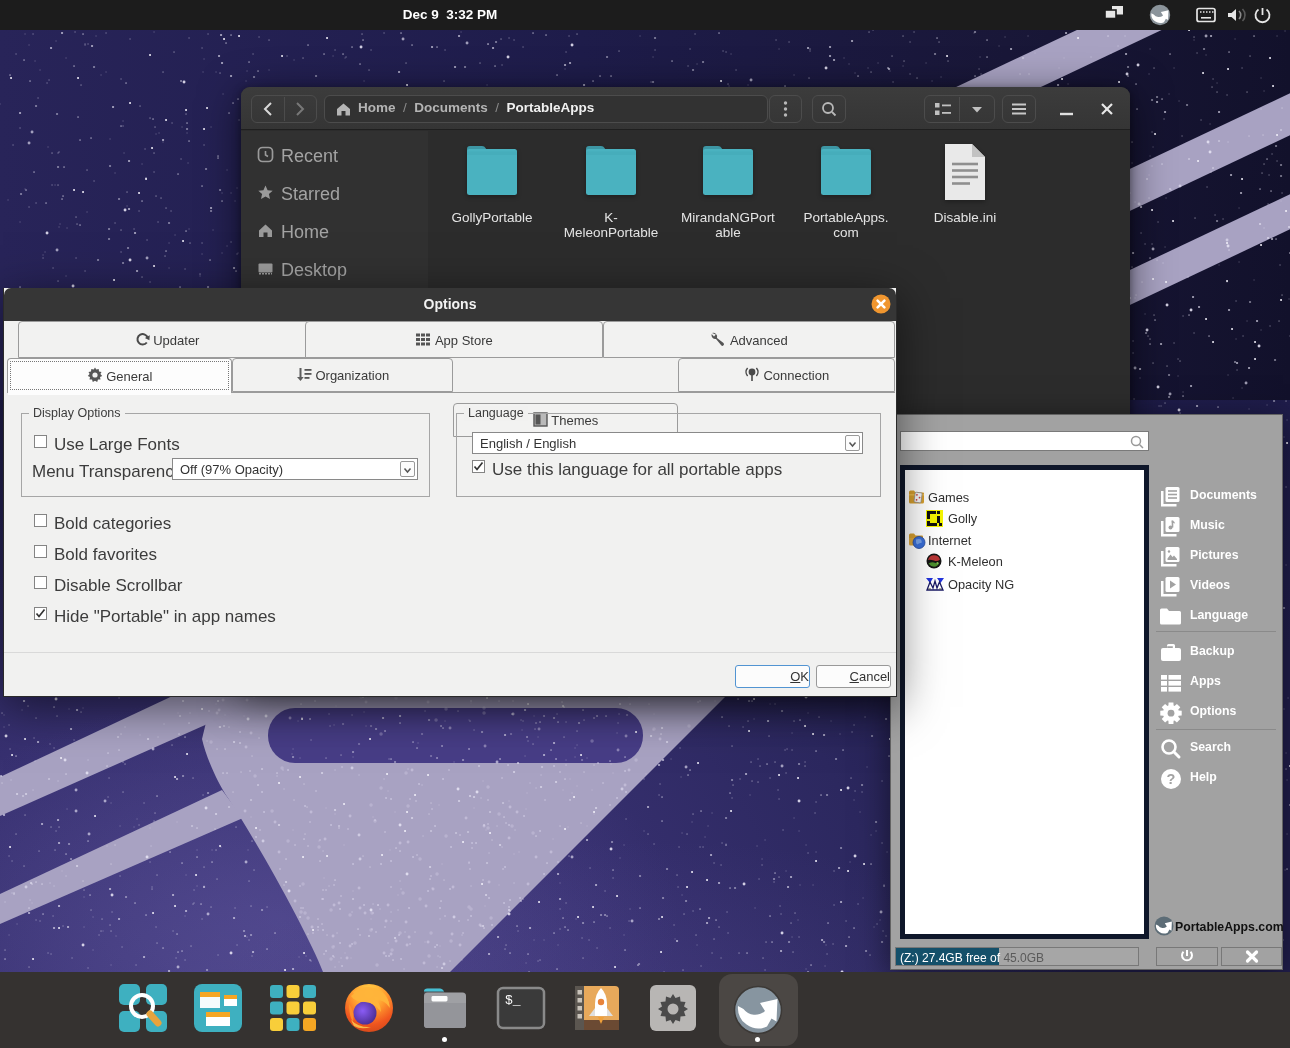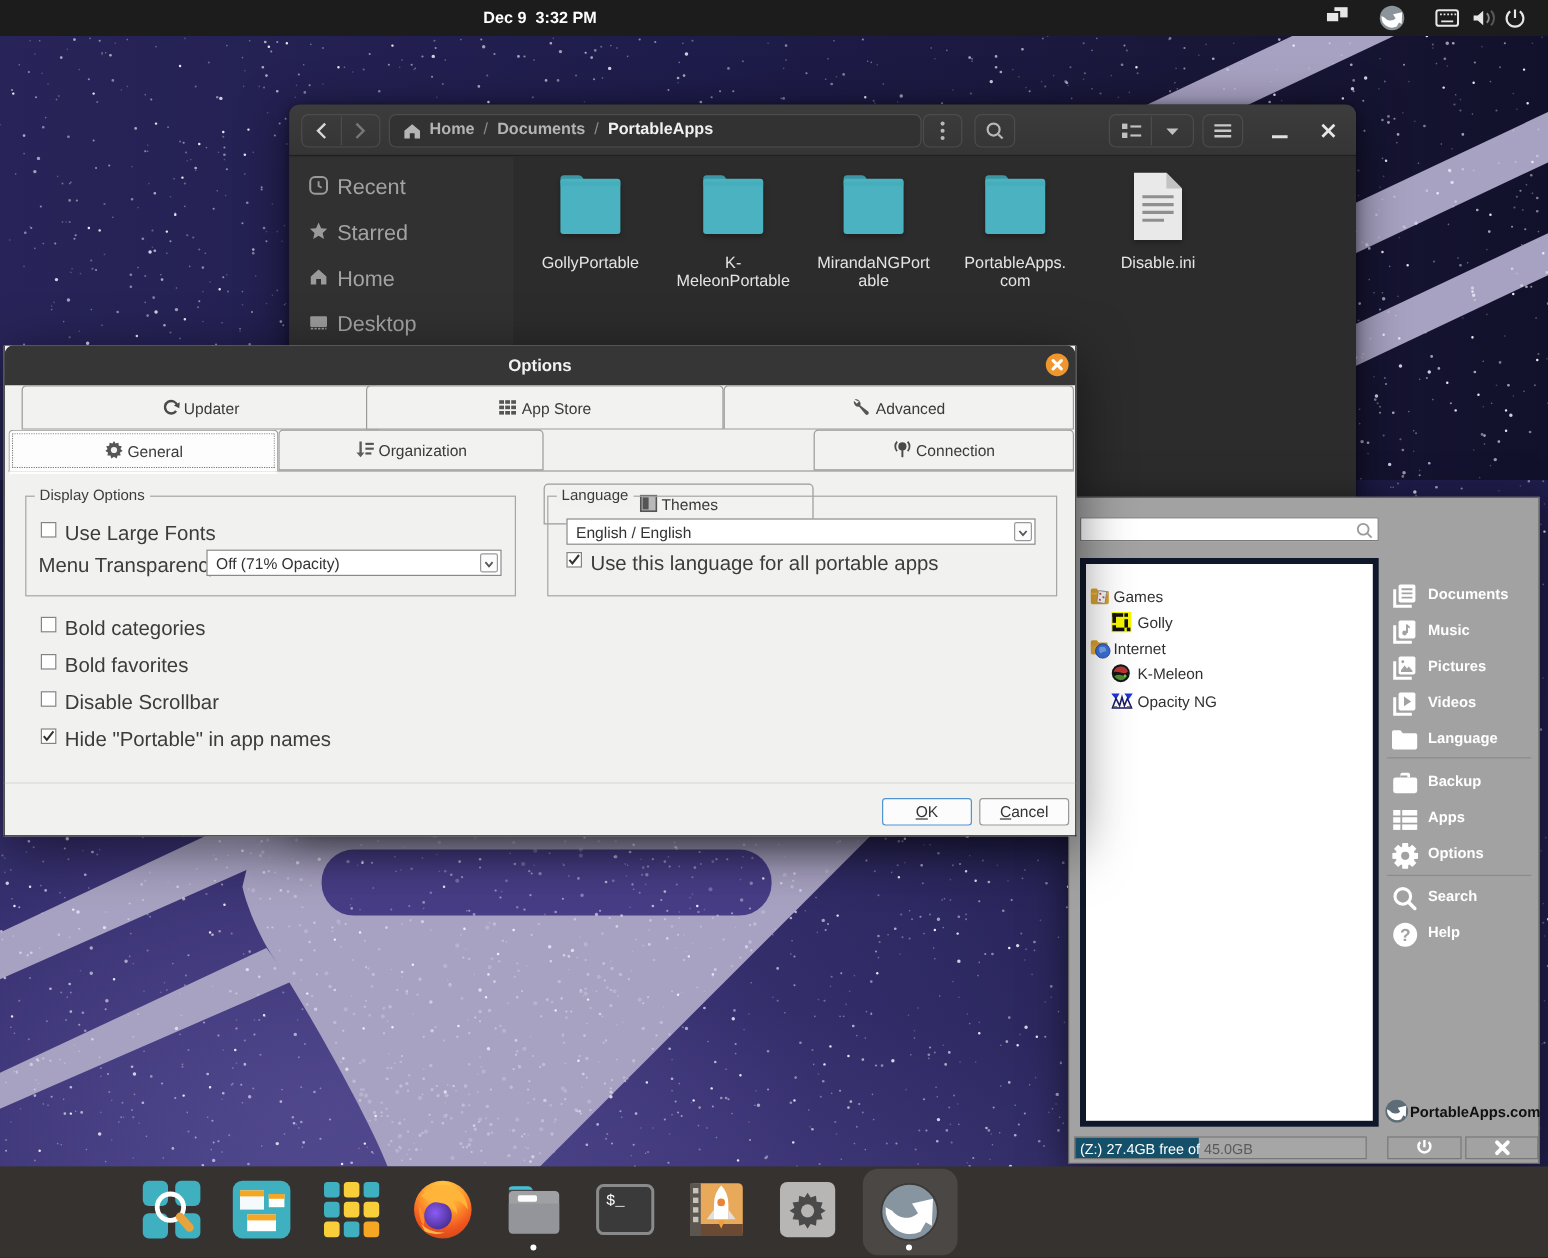--- a/index.html
+++ b/index.html
@@ -22,21 +22,21 @@
 #dlg-title{left:0;top:0;width:892px;height:33px;background:#363636;border-radius:7px 7px 0 0;color:#f2f2f2;font-weight:bold;font-size:14px;text-align:center;line-height:33px}
 .tab{position:absolute;background:#f2f2f1;border:1px solid #9b9b9b;border-radius:4px 4px 0 0;font-size:13px;color:#3a3a3a;text-align:center}
 .tab .lab{display:inline-block;vertical-align:middle}
 .gbox{position:absolute;border:1px solid #a6a6a6}
 .glab{position:absolute;top:-8px;background:#f1f1f0;padding:0 4px;font-size:12.5px;color:#3c3c3c;line-height:15px}
 .cb{position:absolute;width:13px;height:13px;background:#fff;border:1px solid #848484}
 .cklab{position:absolute;font-size:17px;color:#3c3c3c}
 .dd{position:absolute;background:#fff;border:1px solid #898989;font-size:13px;color:#333}
 .ddtxt{position:absolute;left:7px;top:3px}
 .ddbtn{position:absolute;right:2px;top:2px;bottom:2px;width:15px;border:1px solid #999;border-radius:2px;background:#fcfcfc}
-.btn{position:absolute;width:75px;height:23px;background:#fcfcfc;border:1px solid #999;border-radius:3px;font-size:13px;color:#333;text-align:center;line-height:21px}
+.btn{position:absolute;width:75px;height:23px;background:#fcfcfc;border:1px solid #999;border-radius:3px;font-size:13px;color:#333;text-align:right;line-height:21px}
 
 #menu{left:890px;top:414px;width:393px;height:556px;background:#a2a2a2;border:1px solid #636363;z-index:8;box-shadow:0 6px 30px rgba(0,0,0,.5)}
 #psearch{position:absolute;left:9px;top:16px;width:249px;height:20px;background:#fff;border:1px solid #7a7a7a}
 #plist{position:absolute;left:9px;top:50px;width:249px;height:474px;background:#fff;border:5px solid #0f172a}
 .pli{position:absolute;font-size:12.8px;color:#303030}
 .mrow{position:absolute;left:265px;color:#fff;font-size:12.3px;font-weight:bold}
 .mrow svg{position:absolute;left:2px;top:0}
 .mrow span{position:absolute;left:34px;top:3px}
 .msep{position:absolute;left:265px;width:120px;height:1px;background:#8a8a8a}
 #pstatus{position:absolute;left:4px;top:532px;width:244px;height:19px;background:#a6a6a6;border:1px solid #787878;overflow:hidden}
@@ -322,21 +322,21 @@
     <div class="gbox" style="left:17px;top:125px;width:409px;height:84px">
       <div class="glab" style="left:7px">Display Options</div>
     </div>
     <div class="gbox" style="left:452px;top:125px;width:425px;height:84px">
       <div class="glab" style="left:7px">Language</div>
     </div>
     <div class="cb" style="left:30px;top:147px"></div>
     <div class="cklab" style="left:50px;top:147px">Use Large Fonts</div>
     <div class="cklab" style="left:28px;top:174px">Menu Transparency</div>
     <div class="dd" style="left:168px;top:170px;width:246px;height:22px">
-      <span class="ddtxt">Off (71% Opacity)</span>
+      <span class="ddtxt">Off (97% Opacity)</span>
 <div class="ddbtn"><svg width="13" height="16" viewBox="0 0 13 16">
           <path d="M 3.5,6.5 L 6.5,10 L 9.5,6.5" fill="none" stroke="#555" stroke-width="1.5"></path>
         </svg></div>
     </div>
     <div class="dd" style="left:468px;top:144px;width:391px;height:22px">
       <span class="ddtxt">English / English</span>
 <div class="ddbtn"><svg width="13" height="16" viewBox="0 0 13 16">
           <path d="M 3.5,6.5 L 6.5,10 L 9.5,6.5" fill="none" stroke="#555" stroke-width="1.5"></path>
         </svg></div>
     </div>

